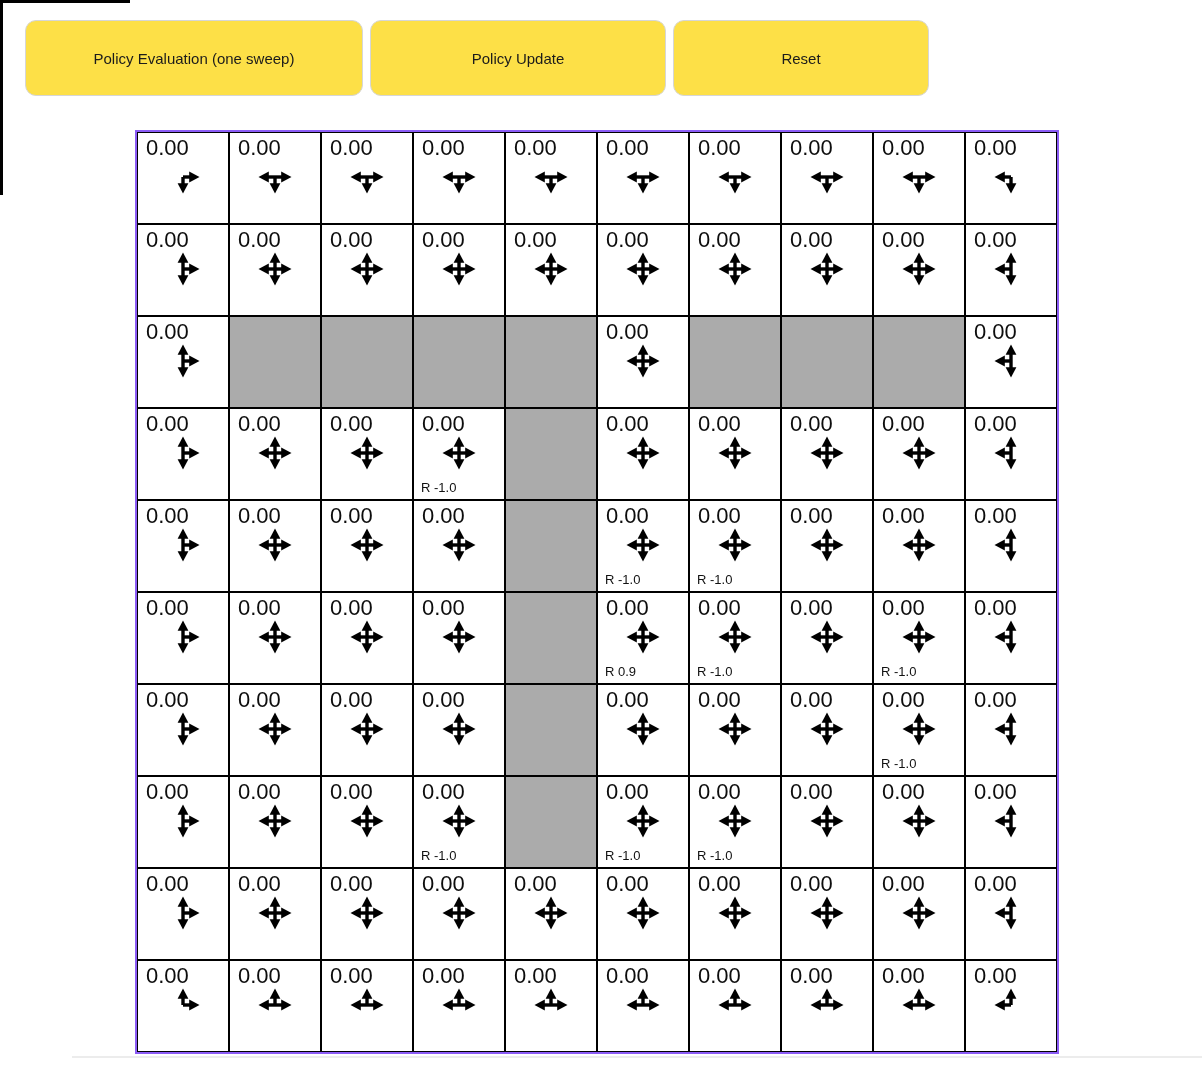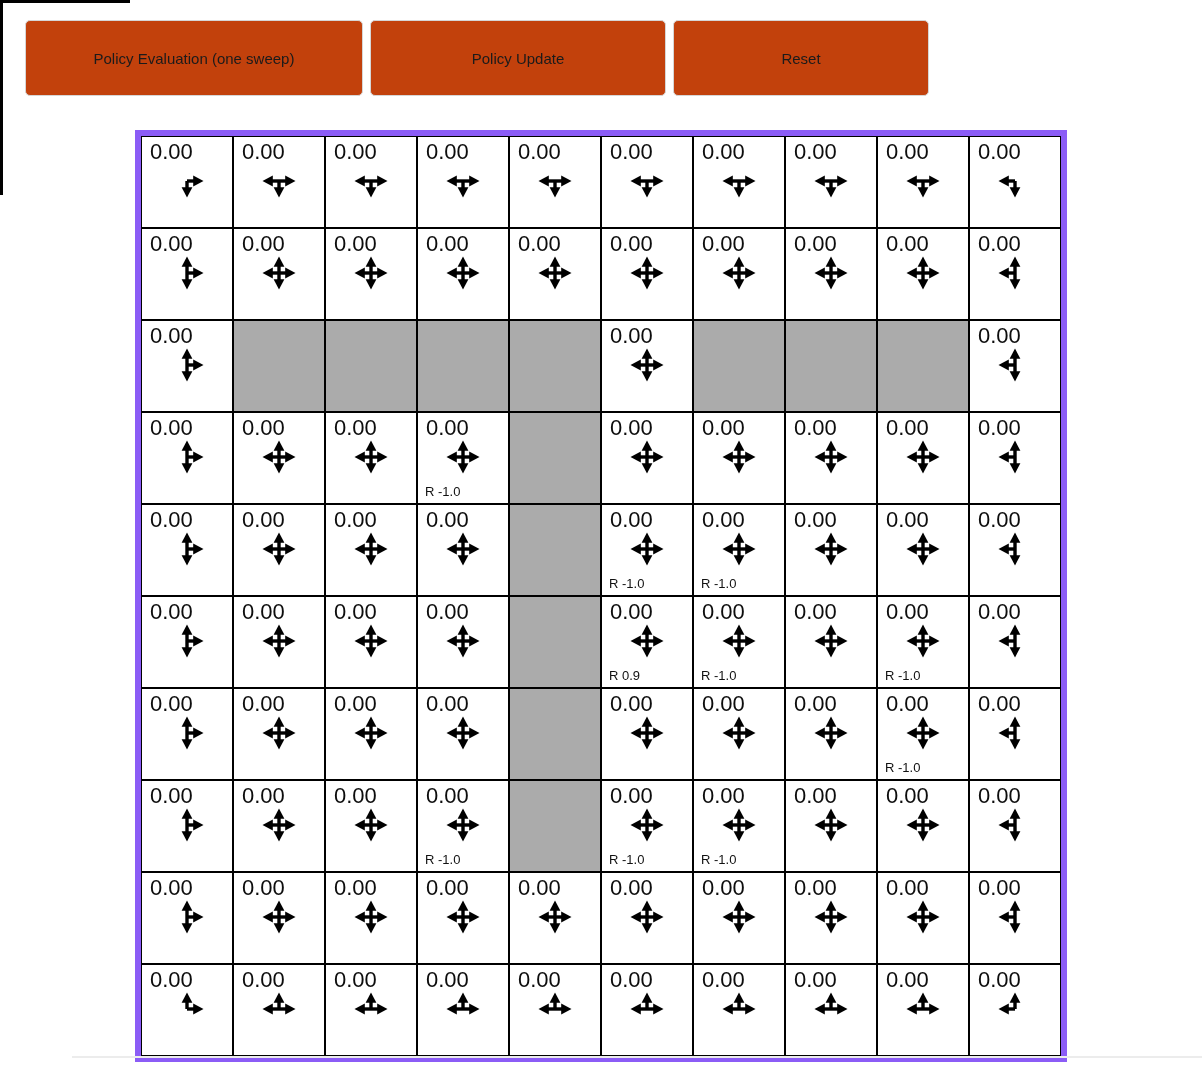--- a/index.html
+++ b/index.html
@@ -3,33 +3,33 @@
 <meta charset="utf-8">
 <style>
   html,body{margin:0;padding:0;}
   body{
     width:1202px;height:1080px;position:relative;overflow:hidden;
     background:#ffffff;font-family:"Liberation Sans",sans-serif;
   }
   
   .toolbar{position:absolute;left:25px;top:20px;display:flex;gap:7px;}
   .btn{
-    height:76px;background:#c2410c;border:1px solid #d6d6d6;border-radius:5px;
+    height:76px;background:#fde047;border:1px solid #d6d6d6;border-radius:11px;
     font-family:"Liberation Sans",sans-serif;font-size:15px;color:#1b1b1b;
     display:flex;align-items:center;justify-content:center;cursor:pointer;padding:0;
   }
   .btn.b0{width:338px;}
   .btn.b1{width:296px;}
   .btn.b2{width:260px;}
   .btn.b3{width:256px;}
   
   .gridworld{
     position:absolute;left:135px;top:130px;
     display:grid;grid-template-columns:repeat(10,92px);grid-template-rows:repeat(10,92px);
-    border:6px solid #8b5cf6;background:#000;
+    border:2px solid #8b5cf6;background:#000;
   }
   .cell{
     position:relative;box-sizing:border-box;border:1px solid #000;background:#ffffff;
   }
   .cell.wall{background:#ababab;}
   .value{
     position:absolute;top:2px;left:8px;font-size:22px;color:#0d0d0d;line-height:1.2;
   }
   .arrows{position:absolute;top:25px;left:50%;transform:translateX(-50%);}
   .reward{position:absolute;bottom:4px;left:7px;font-size:13px;color:#111;}

